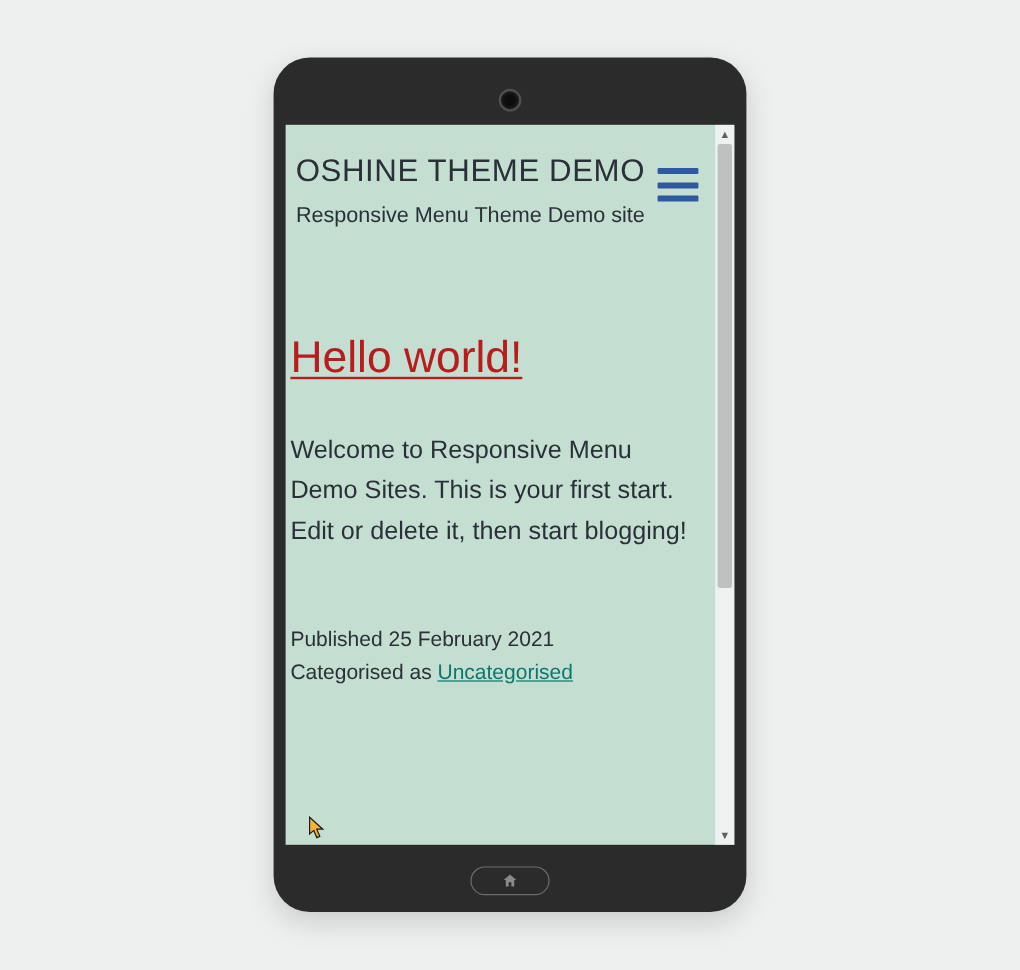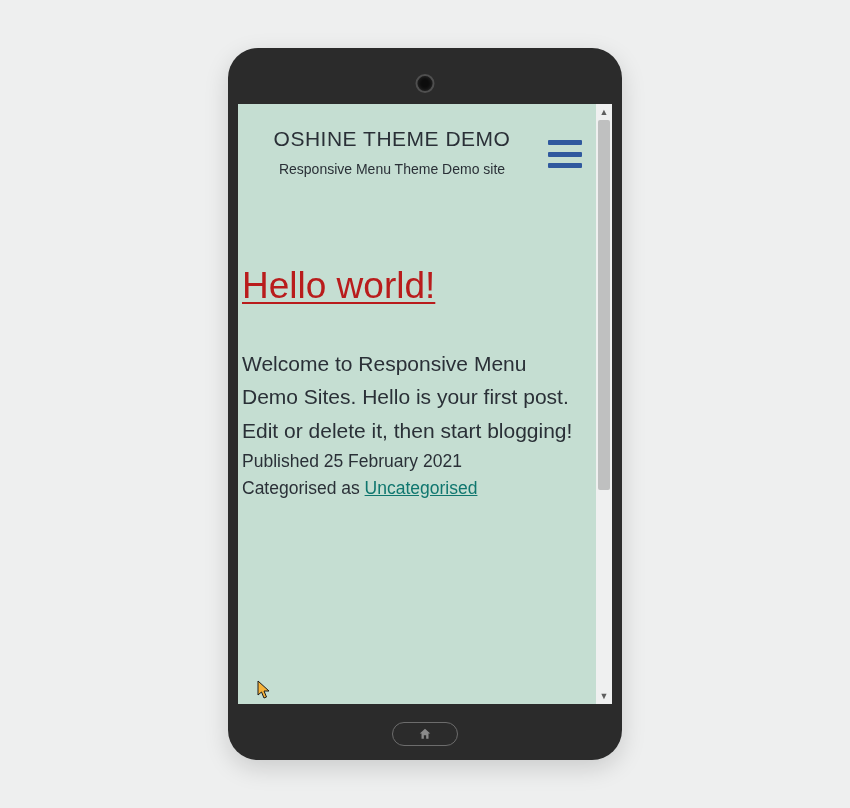--- a/index.html
+++ b/index.html
@@ -121,29 +121,29 @@
       justify-content: space-between;
       padding-left: 8px;
     }
 
     .header-titles {
       flex: 1;
       text-align: center;
     }
 
     .site-title {
-      font-size: 21px;
+      font-size: 26px;
       font-weight: 400;
       color: #2a3037;
       letter-spacing: 0.5px;
       line-height: 1.25;
     }
 
     .site-tagline {
-      font-size: 14px;
+      font-size: 18px;
       font-weight: 400;
       color: #2a3037;
       margin-top: 8px;
       line-height: 1.4;
     }
 
     .hamburger {
       width: 34px;
       height: 28px;
       display: flex;
@@ -178,20 +178,21 @@
 
     .post-body {
       font-size: 21px;
       color: #2a3037;
       margin-top: 40px;
       line-height: 1.6;
       font-weight: 400;
     }
 
     .post-meta {
+      margin-top: 60px;
       font-size: 17.5px;
       color: #2a3037;
       line-height: 1.55;
     }
 
     .post-meta a {
       color: #0f766e;
       text-decoration: underline;
     }
 
@@ -225,21 +226,21 @@
         </div>
         <div class="hamburger">
           <span></span>
           <span></span>
           <span></span>
         </div>
       </div>
 
       <article class="post">
         <h1 class="post-title">Hello world!</h1>
-        <p class="post-body">Welcome to Responsive Menu Demo Sites. Hello is your first post. Edit or delete it, then start blogging!</p>
+        <p class="post-body">Welcome to Responsive Menu Demo Sites. This is your first start. Edit or delete it, then start blogging!</p>
         <div class="post-meta">
           <div>
             <span>Published </span><span>25 February 2021</span>
           </div>
           <div>
             <span>Categorised as </span><a href="#">Uncategorised</a>
           </div>
         </div>
       </article>
 

